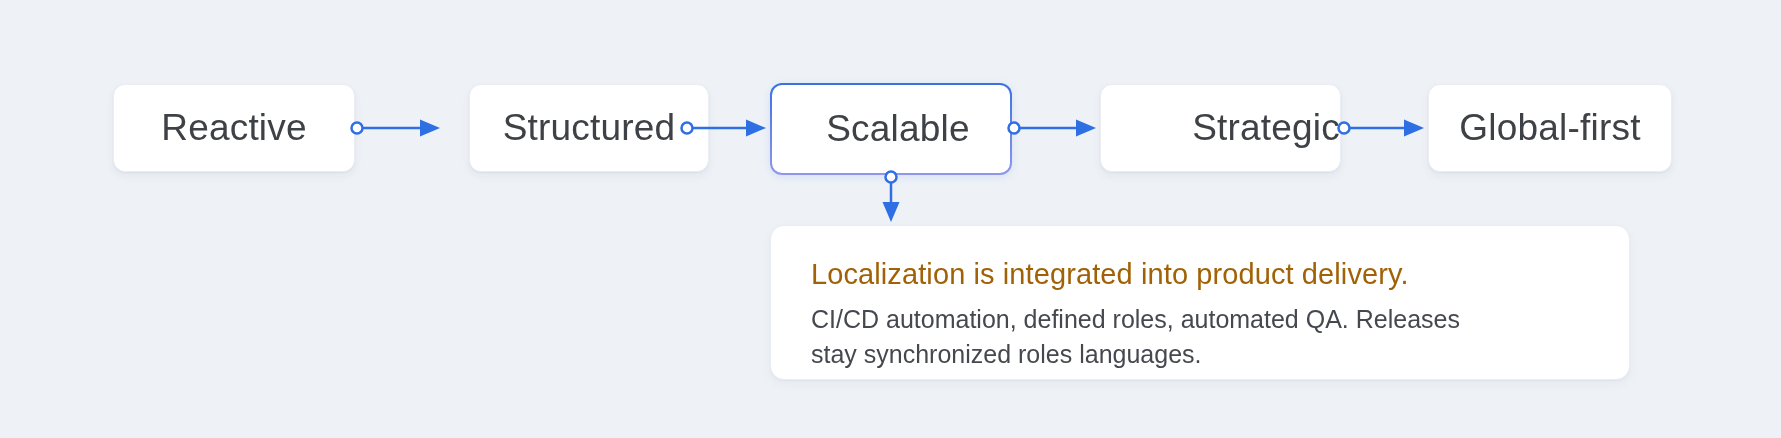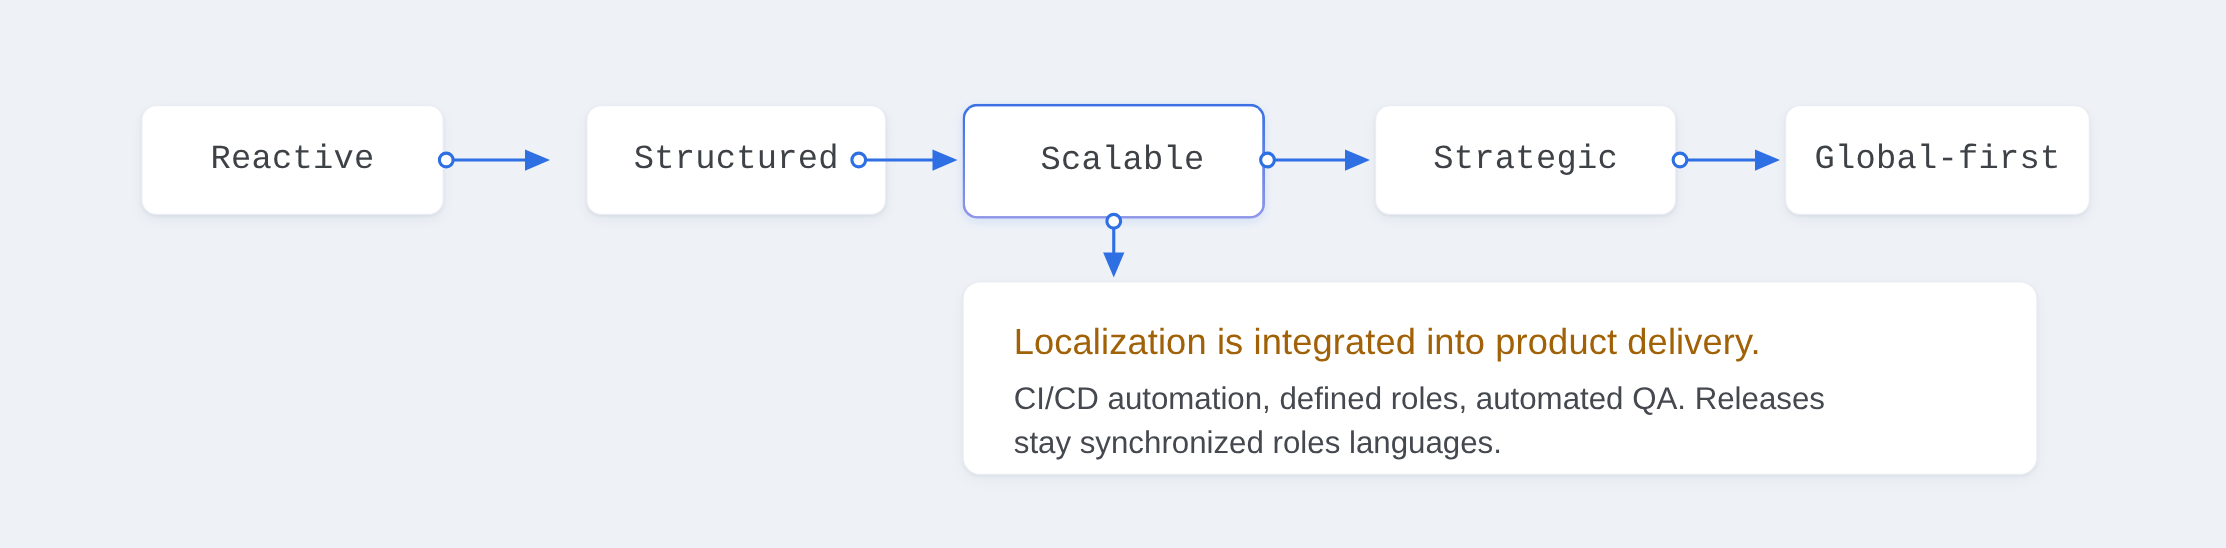--- a/index.html
+++ b/index.html
@@ -19,40 +19,39 @@
   .stage-node {
     position: absolute;
     top: 84px;
     height: 88px;
     background: #ffffff;
     border: 1px solid #eaeef4;
     border-radius: 12px;
     display: flex;
     align-items: center;
     justify-content: center;
-    font-size: 27px;
+    font-size: 37px;
     color: #3e4247;
     letter-spacing: 0.2px;
     box-shadow: 0 1px 2px rgba(20, 35, 60, 0.05), 0 4px 10px rgba(20, 35, 60, 0.05);
     cursor: pointer;
-    font-family: Liberation Mono, monospace;
   }
   .stage-node.selected {
     top: 83px;
     height: 92px;
     border: 2.5px solid transparent;
     background:
       linear-gradient(#ffffff, #ffffff) padding-box,
       linear-gradient(180deg, #3a71e3 0%, #9097ea 100%) border-box;
     box-shadow: 0 2px 8px rgba(46, 111, 227, 0.12);
   }
   #node-reactive    { left: 113px;  width: 242px; }
   #node-structured  { left: 469px;  width: 240px; }
   #node-scalable    { left: 770px;  width: 242px; padding-left: 14px; }
-  #node-strategic   { left: 1100px; width: 241px; }
+  #node-strategic   { left: 1100px; width: 241px; justify-content: flex-end; }
   #node-global      { left: 1428px; width: 244px; }
 
   .edges-svg {
     position: absolute;
     inset: 0;
     pointer-events: none;
   }
 
   .detail-card {
     position: absolute;

